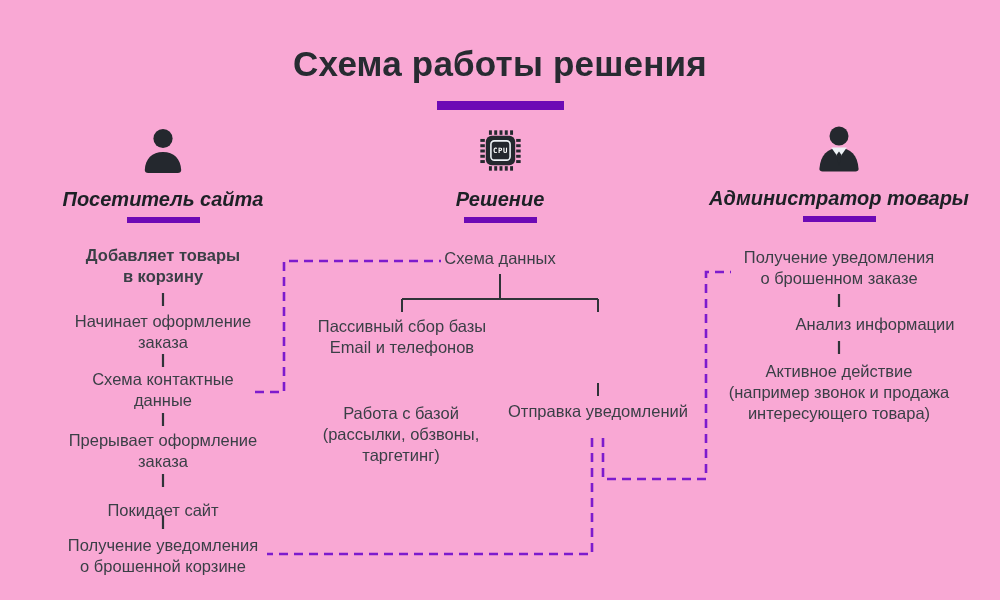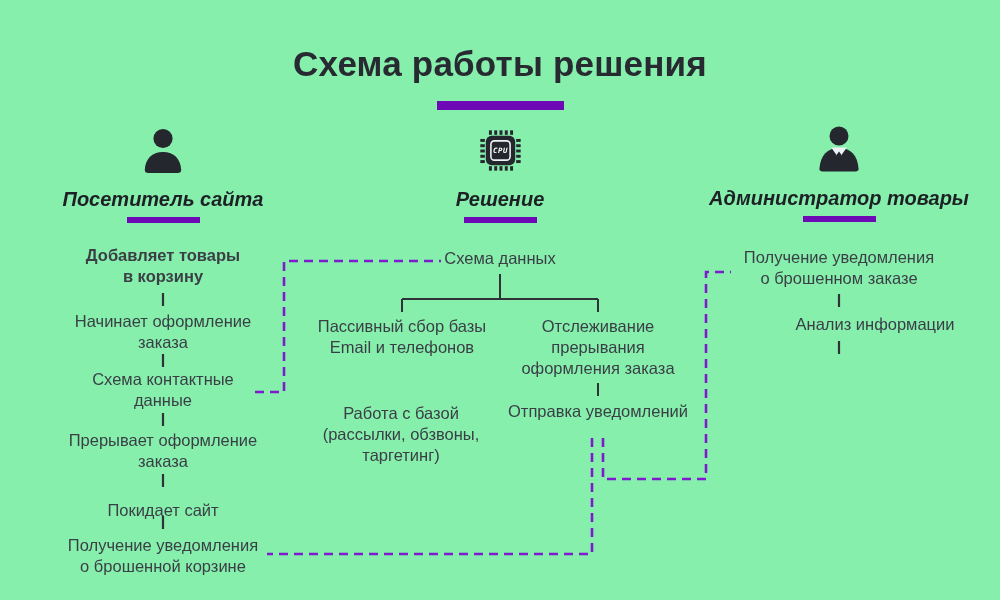--- a/index.html
+++ b/index.html
@@ -1,24 +1,24 @@
 <!DOCTYPE html>
 <html><head>
 <meta charset="utf-8">
 <style>
   html,body { margin:0; padding:0; background:#eef2f6; }
   body { font-family:"Liberation Sans","DejaVu Sans",sans-serif; }
-  .canvas { position:relative; width:1000px; height:600px; background:#86efac; overflow:hidden; }
+  .canvas { position:relative; width:1000px; height:600px; background:#f9a8d4; overflow:hidden; }
 
   .title { position:absolute; top:44px; left:0; width:1000px; text-align:center;
            font-size:35px; font-weight:700; color:#272b31; letter-spacing:.2px; }
   .title-bar { position:absolute; left:437px; top:101px; width:127px; height:9px; background:#6d0ab5; }
 
   .colhead { position:absolute; width:220px; display:flex; flex-direction:column; align-items:center; }
-  .colhead .icon { height:48px; display:flex; align-items:flex-end; justify-content:center;font-style:italic; }
+  .colhead .icon { height:48px; display:flex; align-items:flex-end; justify-content:center; }
   .colhead-label { margin-top:14px; font-size:20px; font-weight:600; color:#1d2126; white-space:nowrap;font-style:italic; }
   .head-bar { margin-top:6px; width:73px; height:6px; background:#6d0ab5; }
 
   .step { position:absolute; transform:translateX(-50%); text-align:center;
           font-size:16.5px; line-height:21px; color:#3a3f46; white-space:pre-line; width:max-content; }
 
   .overlay { position:absolute; left:0; top:0; pointer-events:none; }
   .sep   { stroke:#2f3338; stroke-width:2.2; fill:none; }
   .tree  { stroke:#2f3338; stroke-width:2;   fill:none; }
   .dashed{ stroke:#7d1bcd; stroke-width:2.6; fill:none; stroke-dasharray:9 6; }
@@ -99,31 +99,31 @@
 данные</div>
   <div class="step" style="left:163px; top:430px;">Прерывает оформление
 заказа</div>
   <div class="step" style="left:163px; top:490px;margin-top:10px;">Покидает сайт</div>
   <div class="step" style="left:163px; top:535px;">Получение уведомления
 о брошенной корзине</div>
 
   <div class="step" style="left:500px; top:248px;">Схема данных</div>
   <div class="step" style="left:402px; top:316px;">Пассивный сбор базы
 Email и телефонов</div>
-  <div class="step" style="left:598px; top:316px;">Отслеживание
-прерывания
-оформления заказа</div>
   <div class="step" style="left:401px; top:403px;">Работа с базой
 (рассылки, обзвоны,
 таргетинг)</div>
   <div class="step" style="left:598px; top:401px;">Отправка уведомлений</div>
 
   <div class="step" style="left:839px; top:247px;">Получение уведомления
 о брошенном заказе</div>
   <div class="step" style="left:875px; top:314px;">Анализ информации</div>
+  <div class="step" style="left:839px; top:361px;">Активное действие
+(например звонок и продажа
+интересующего товара)</div>
 
   <svg class="overlay" width="1000" height="600" viewBox="0 0 1000 600">
     <path class="sep" d="M163 293 V306 M163 354 V367 M163 413 V426 M163 474 V487 M163 516 V529"></path>
     <path class="sep" d="M839 294 V307 M839 341 V354"></path>
     <path class="tree" d="M500 274 V299 M402 299 H598 M402 299 V312 M598 299 V312 M598 383 V396"></path>
     <path class="dashed" d="M255 392 H284 V261 H441"></path>
     <path class="dashed" d="M603 438 V479 H706 V272 H731"></path>
     <path class="dashed" d="M592 438 V554 H267"></path>
   </svg>
 

